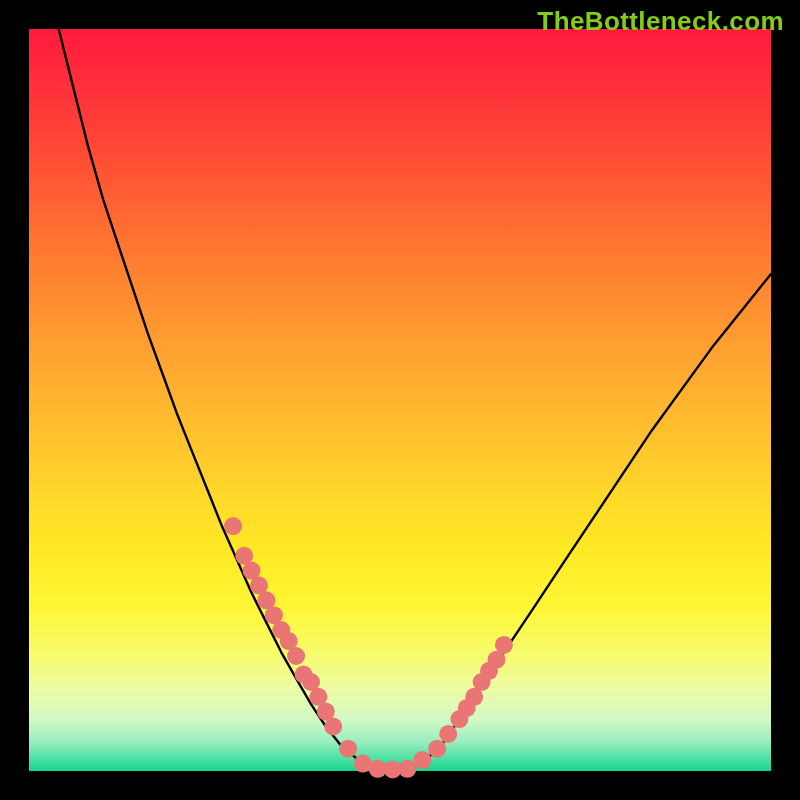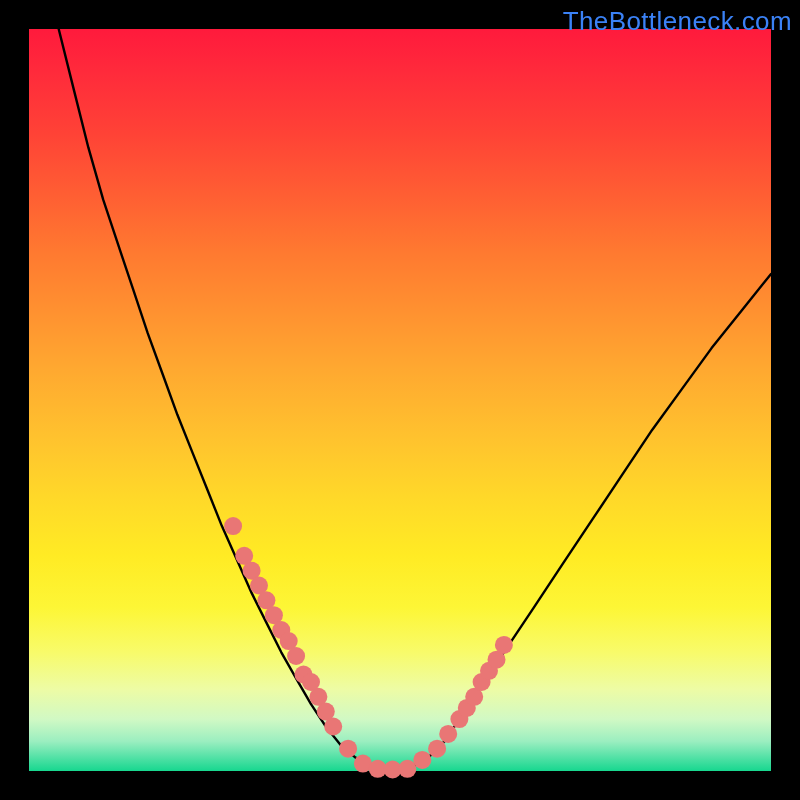--- a/index.html
+++ b/index.html
@@ -33,24 +33,24 @@
       #edfca5 89%,
       #d1f9c4 93%,
       #9beec0 96%,
       #58e2a8 98%,
       #17d78f 100%
     );
   }
   .watermark {
     position: absolute;
     top: 6px;
-    right: 8px;
+    right: 16px;
     font-size: 26px;
-    font-weight: 400;
-    color: #3b82f6;
+    font-weight: 700;
+    color: #84cc16;
     letter-spacing: 0.4px;
     user-select: none;
   }
   svg.curve {
     position: absolute;
     left: 0;
     top: 0;
     width: 742px;
     height: 742px;
     overflow: visible;

